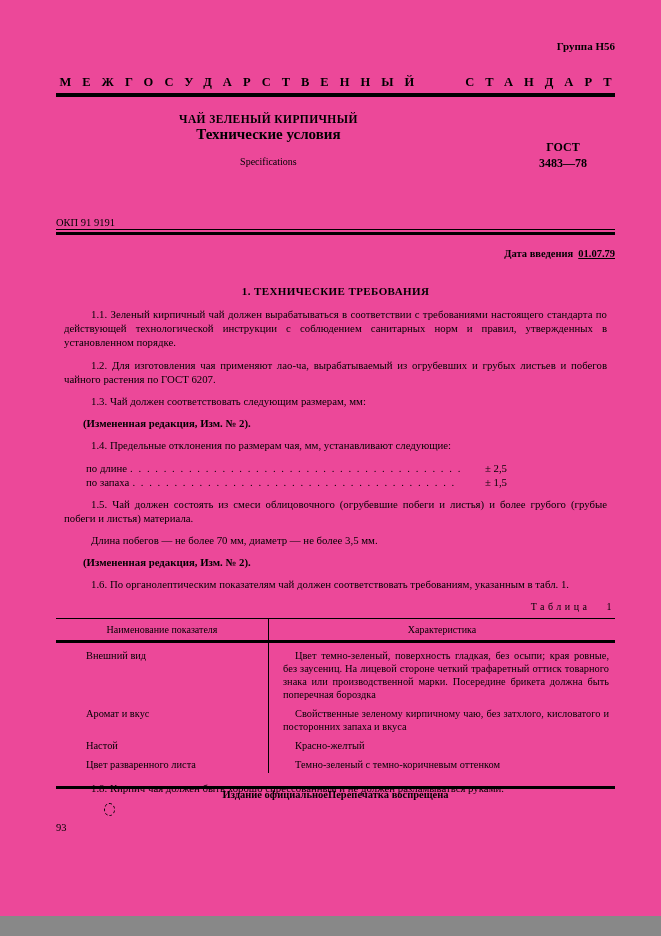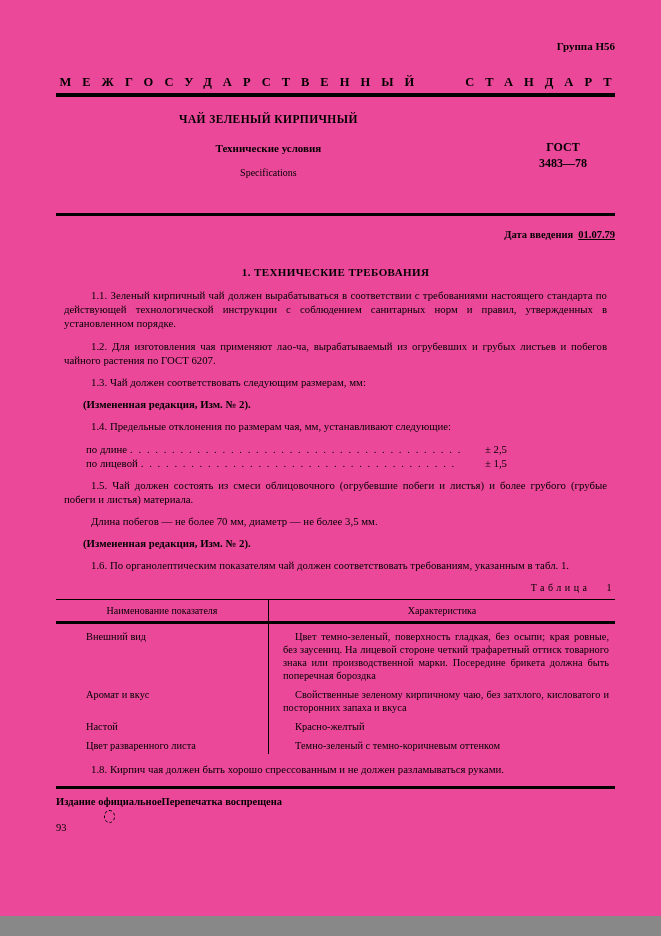--- a/index.html
+++ b/index.html
@@ -15,21 +15,21 @@
 
   .std-type {
     margin-top:23px; text-align:center; font-weight:bold; font-size:12.5px;
     letter-spacing:11px; word-spacing:26px; white-space:nowrap; margin-right:-11px;
   }
   .rule-thick { height:3.5px; background:#000; margin-top:3px; }
 
   .head-block { position:relative; margin-top:16px; height:98px; }
   .head-left { width:76%; text-align:center; }
   .doc-title { font-size:11.5px; font-weight:bold; letter-spacing:0.4px; }
-  .doc-subtitle { margin-top:17px; font-size:11px; font-weight:bold; }
+  .doc-subtitle { margin-top:1px; font-size:15px; font-weight:bold; }
   .doc-en { margin-top:12px; font-size:10px; line-height:13px; }
   .gost-box {
     position:absolute; right:28px; top:26px; text-align:center;
     font-weight:bold; font-size:12px; line-height:16px; white-space:nowrap;
   }
 
   .okp-line { margin-top:6px; font-size:10.5px; padding-bottom:1px; border-bottom:1px solid #000; }
   .rule-thick2 { height:3.5px; background:#000; margin-top:2px; }
 
   .intro-date { margin-top:13px; text-align:right; font-weight:bold; font-size:10.5px; }
@@ -62,21 +62,21 @@
   table.spec td { vertical-align:top; line-height:13px; }
   table.spec td.c1 { padding:4px 4px 2px 30px; white-space:nowrap; }
   table.spec td.c2 { padding:4px 6px 2px 14px; text-align:justify; }
   table.spec td.c2 .cell-text { text-indent:12px; display:block; }
   table.spec tr.first td { padding-top:6px; }
 
   .after-table { margin-top:8px; }
 
   .footer { position:absolute; left:56px; top:786px; width:559px; }
   .footer-rule { height:3px; background:#000; }
-  .footer-row { display:flex; justify-content:flex-start; margin-top:7px; font-weight:bold; font-size:10.5px; }
+  .footer-row { display:flex; justify-content:center; font-weight:bold; font-size:10.5px; }
   .circle-mark {
     width:9px; height:11px; border:1px dashed #000; border-radius:50%;
     margin-left:48px; margin-top:3px;
   }
   .page-num { position:absolute; left:56px; top:822px; width:559px; font-size:10.5px; }
 </style>
 </head>
 <body>
 
 <div class="page">
@@ -94,20 +94,21 @@
         <div class="doc-en">
           <div>Specifications</div>
         </div>
       </div>
       <div class="gost-box">
         <div>ГОСТ</div>
         <div>3483—78</div>
       </div>
     </div>
 
+    <div class="okp-line">ОКП 91 9191</div>
     <div class="rule-thick2"></div>
 
     <div class="intro-date">
       <span>Дата введения</span><span class="val">01.07.79</span>
     </div>
 
     <div class="sec-heading">1. ТЕХНИЧЕСКИЕ ТРЕБОВАНИЯ</div>
 
     <div class="body-text">
       <p class="para">1.1. Зеленый кирпичный чай должен вырабатываться в соответствии с требованиями настоящего стандарта по действующей технологической инструкции с соблюдением санитарных норм и правил, утвержденных в установленном порядке.</p>
@@ -118,21 +119,21 @@
       <p class="note">(Измененная редакция, Изм. № 2).</p>
       <p class="para">1.4. Предельные отклонения по размерам чая, мм, устанавливают следующие:</p>
 
       <div class="leader-group">
         <div class="leader-row">
           <span class="leader-label">по длине</span>
           <span class="leader-dots"></span>
           <span class="leader-value">± 2,5</span>
         </div>
         <div class="leader-row">
-          <span class="leader-label">по лицевой</span>
+          <span class="leader-label">по запаха</span>
           <span class="leader-dots"></span>
           <span class="leader-value">± 1,5</span>
         </div>
       </div>
 
       <p class="para">1.5. Чай должен состоять из смеси облицовочного (огрубевшие побеги и листья) и более грубого (грубые побеги и листья) материала.</p>
       <p class="para">Длина побегов — не более 70 мм, диаметр — не более 3,5 мм.</p>
       <p class="note">(Измененная редакция, Изм. № 2).</p>
       <p class="para">1.6. По органолептическим показателям чай должен соответствовать требованиям, указанным в табл. 1.</p>
 

